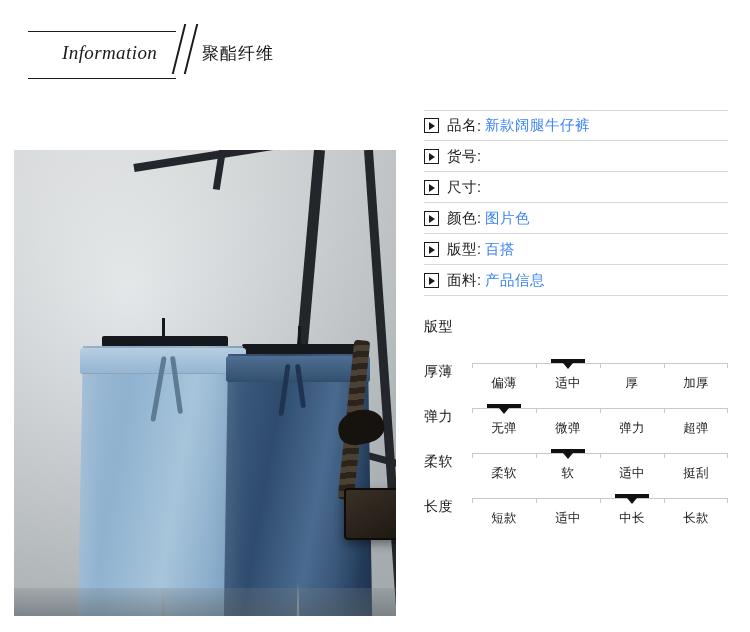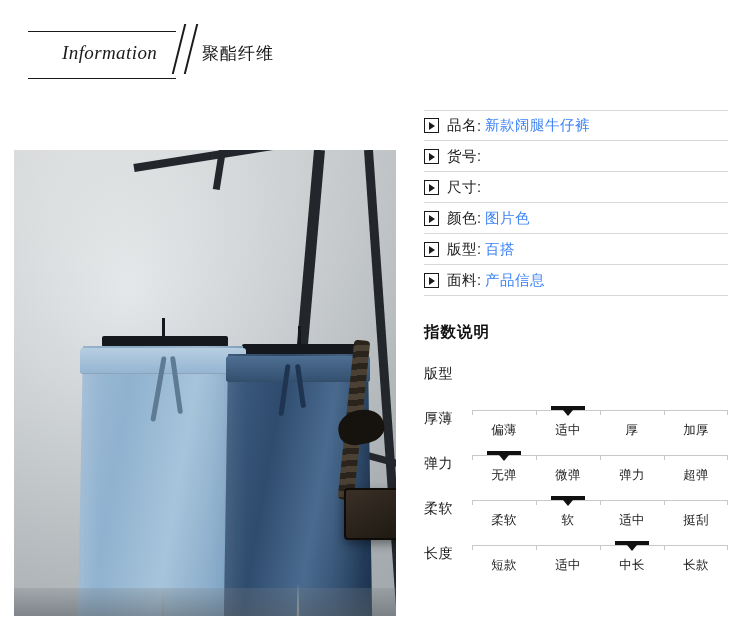--- a/index.html
+++ b/index.html
@@ -405,21 +405,20 @@
         <span class="spec-value">百搭</span>
       </div>
       <div class="spec-row">
         <span class="marker"></span>
         <span class="spec-label">面料</span>
         <span class="spec-colon">:</span>
         <span class="spec-value">产品信息</span>
       </div>
     </div>
 
-    <div class="index-title">指数说明</div>
 
     <div class="index-table">
 
       <div class="idx-row">
         <div class="idx-name">版型</div>
       </div>
 
       <div class="idx-row">
         <div class="idx-name">厚薄</div>
         <div class="idx-scale">

